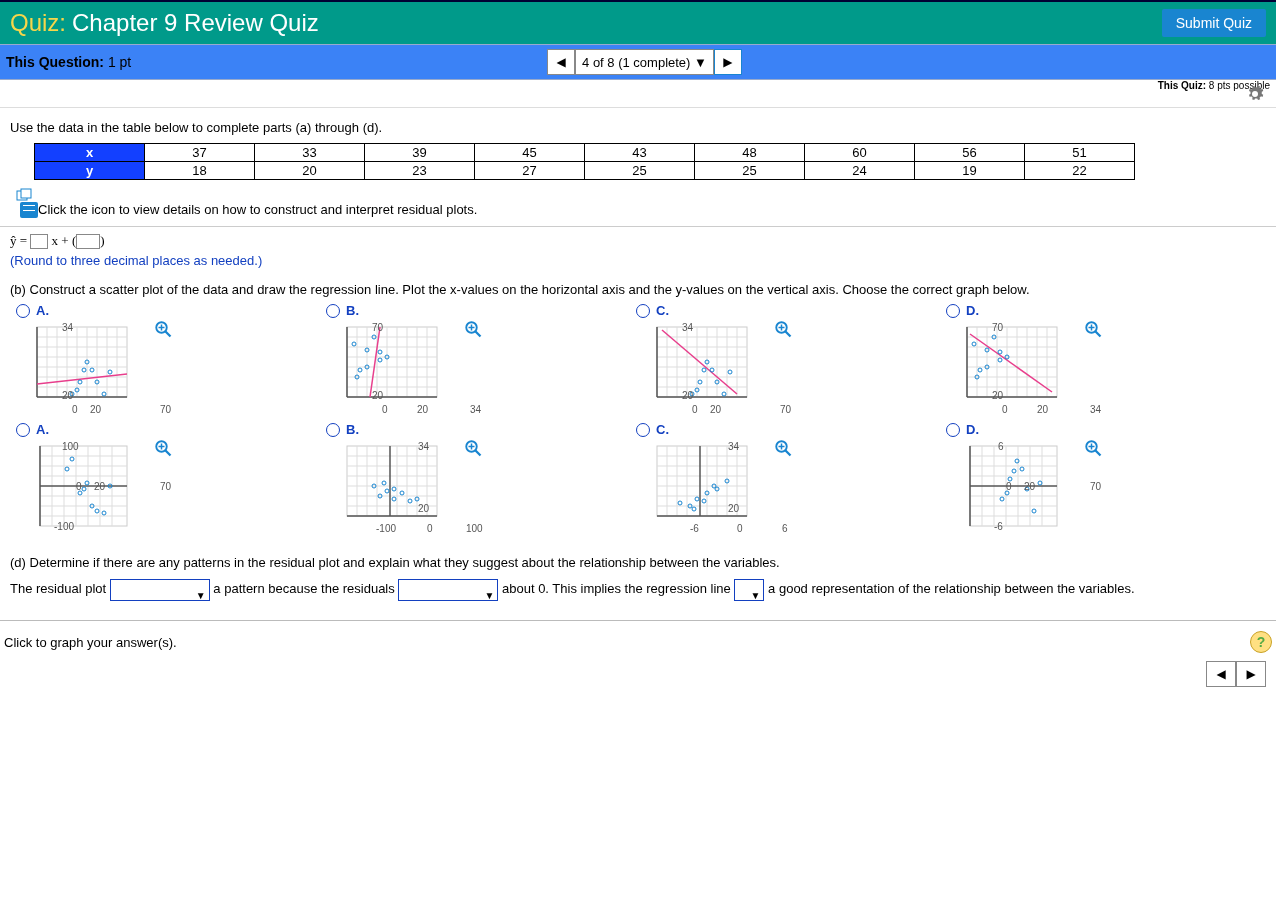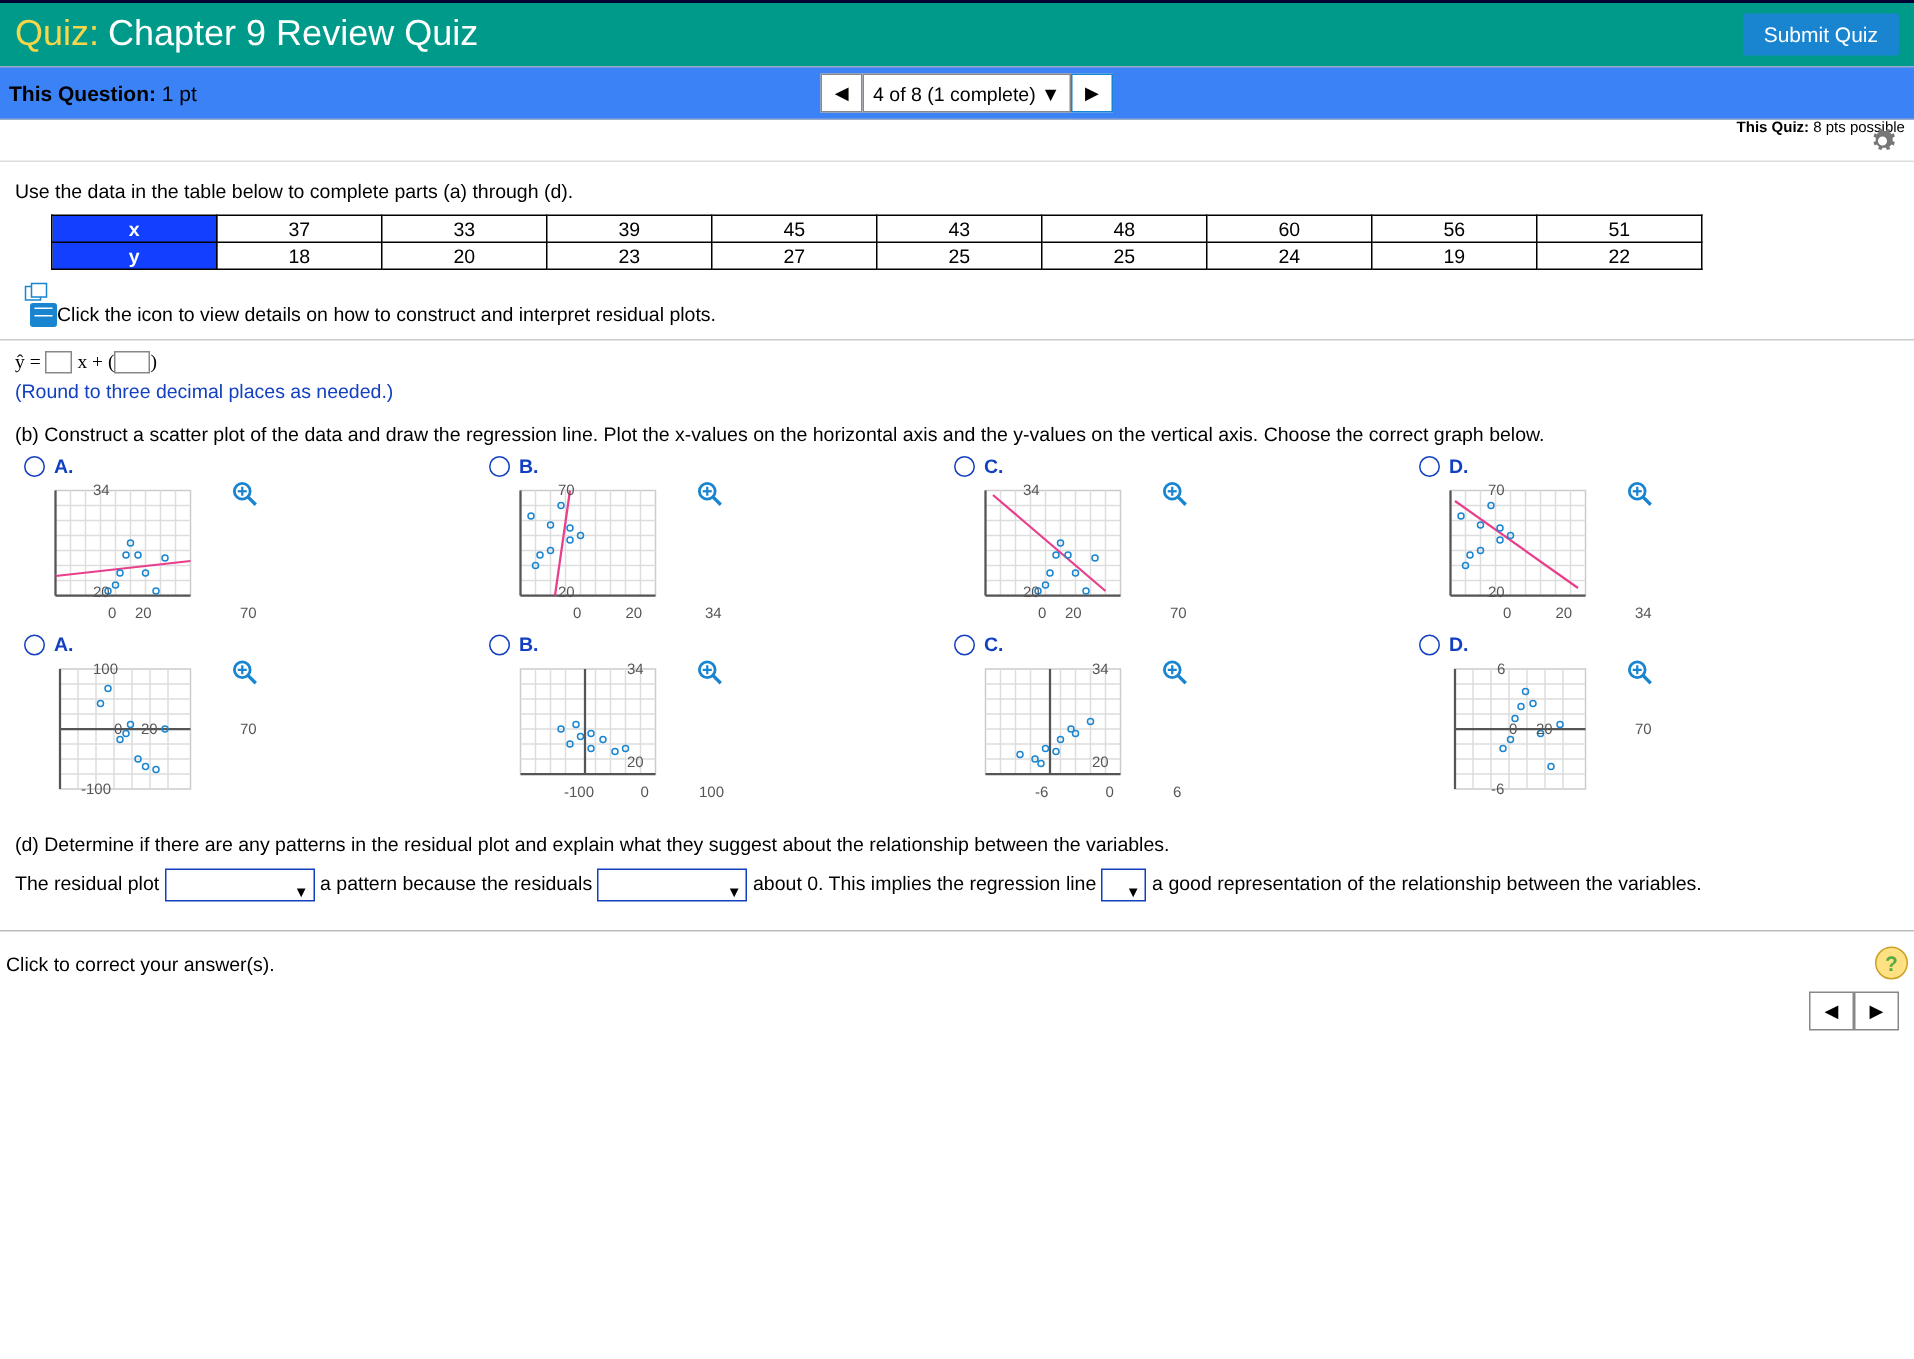--- a/index.html
+++ b/index.html
@@ -569,20 +569,20 @@
     <span> a pattern because the residuals </span>
     <span class="selbox selwide"></span>
     <span> about 0. This implies the regression line </span>
     <span class="selbox selnarrow"></span>
     <span> a good representation of the relationship between the variables.</span>
   </div>
 
 </div>
 
 <div class="footer">
-  <span>Click to correct your answer(s).</span>
+  <span>Click to graph your answer(s).</span>
   <span style="margin-left:auto"></span>
   <span class="helpcircle">?</span>
 </div>
 <div class="navfooter">
   <div class="navbtn">◀</div>
   <div class="navbtn">▶</div>
 </div>
 
 </body></html>

